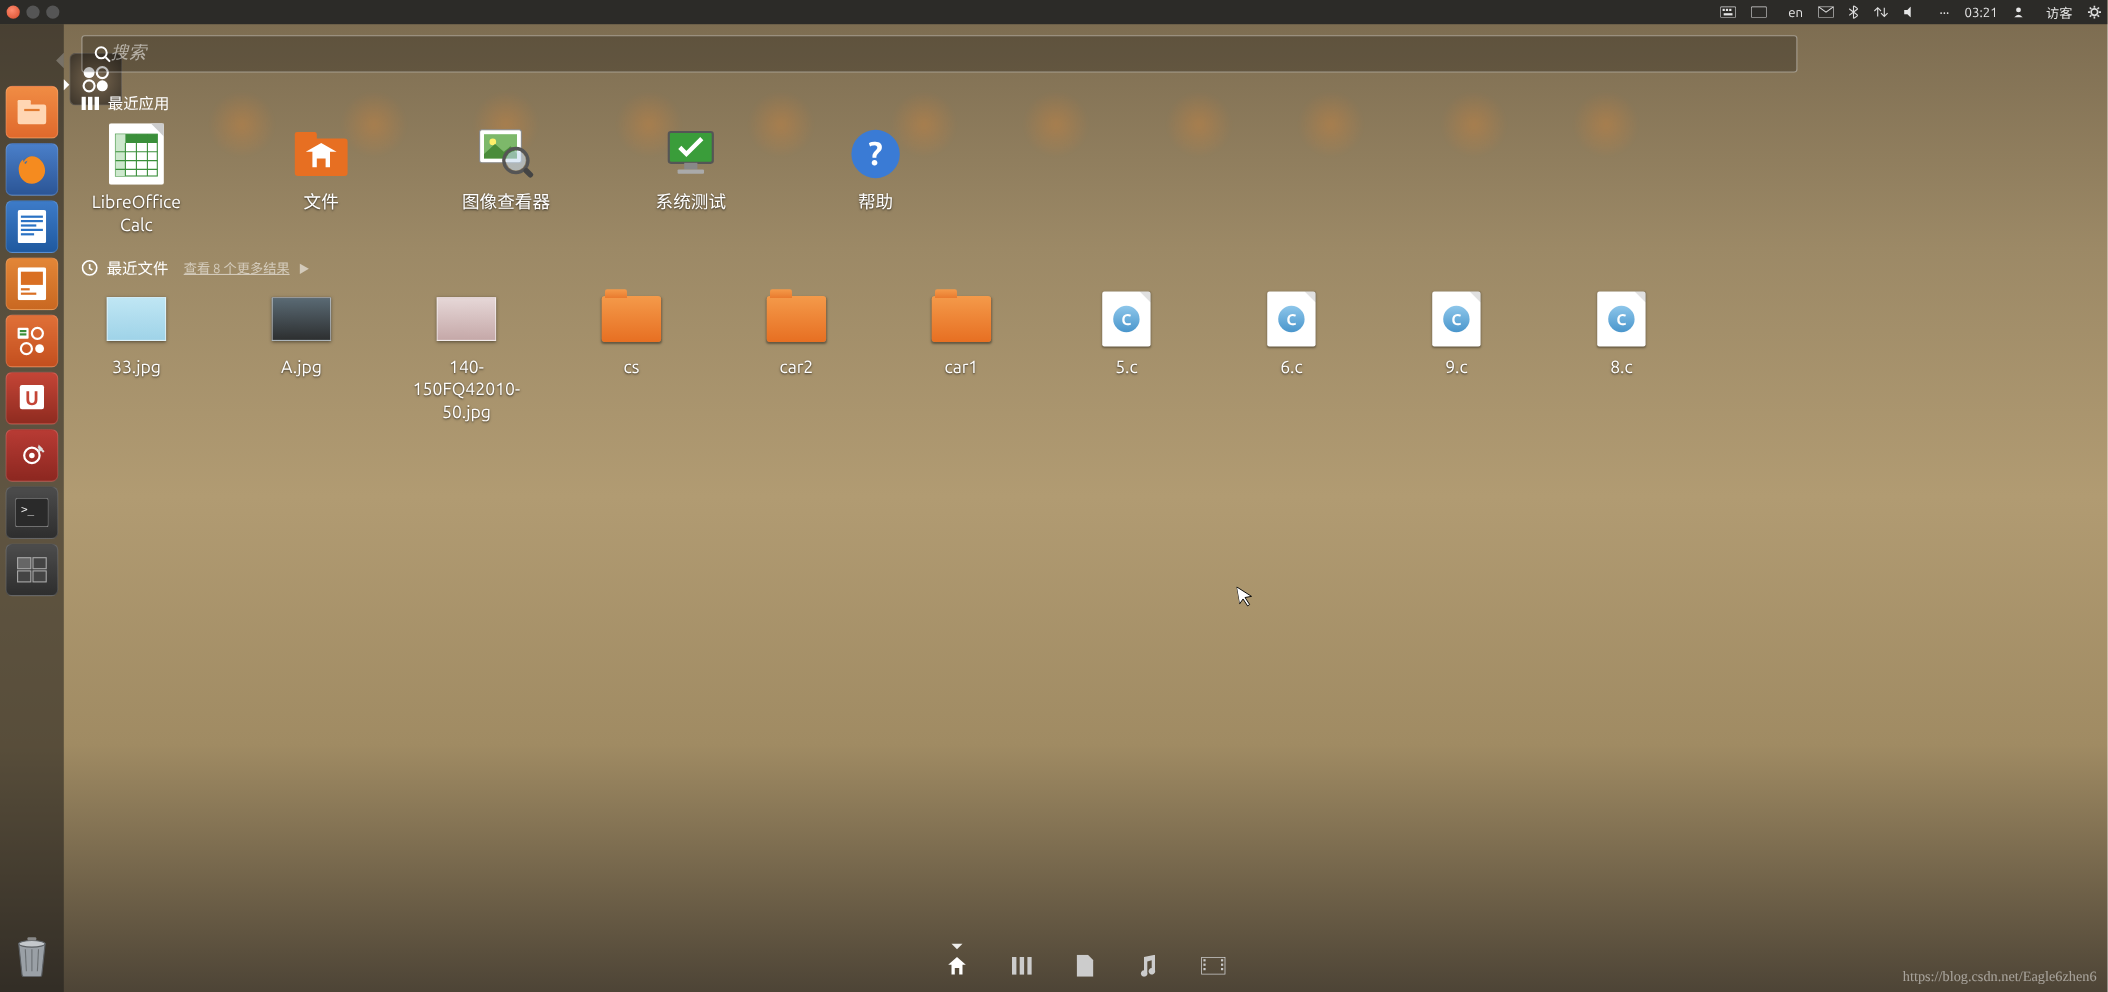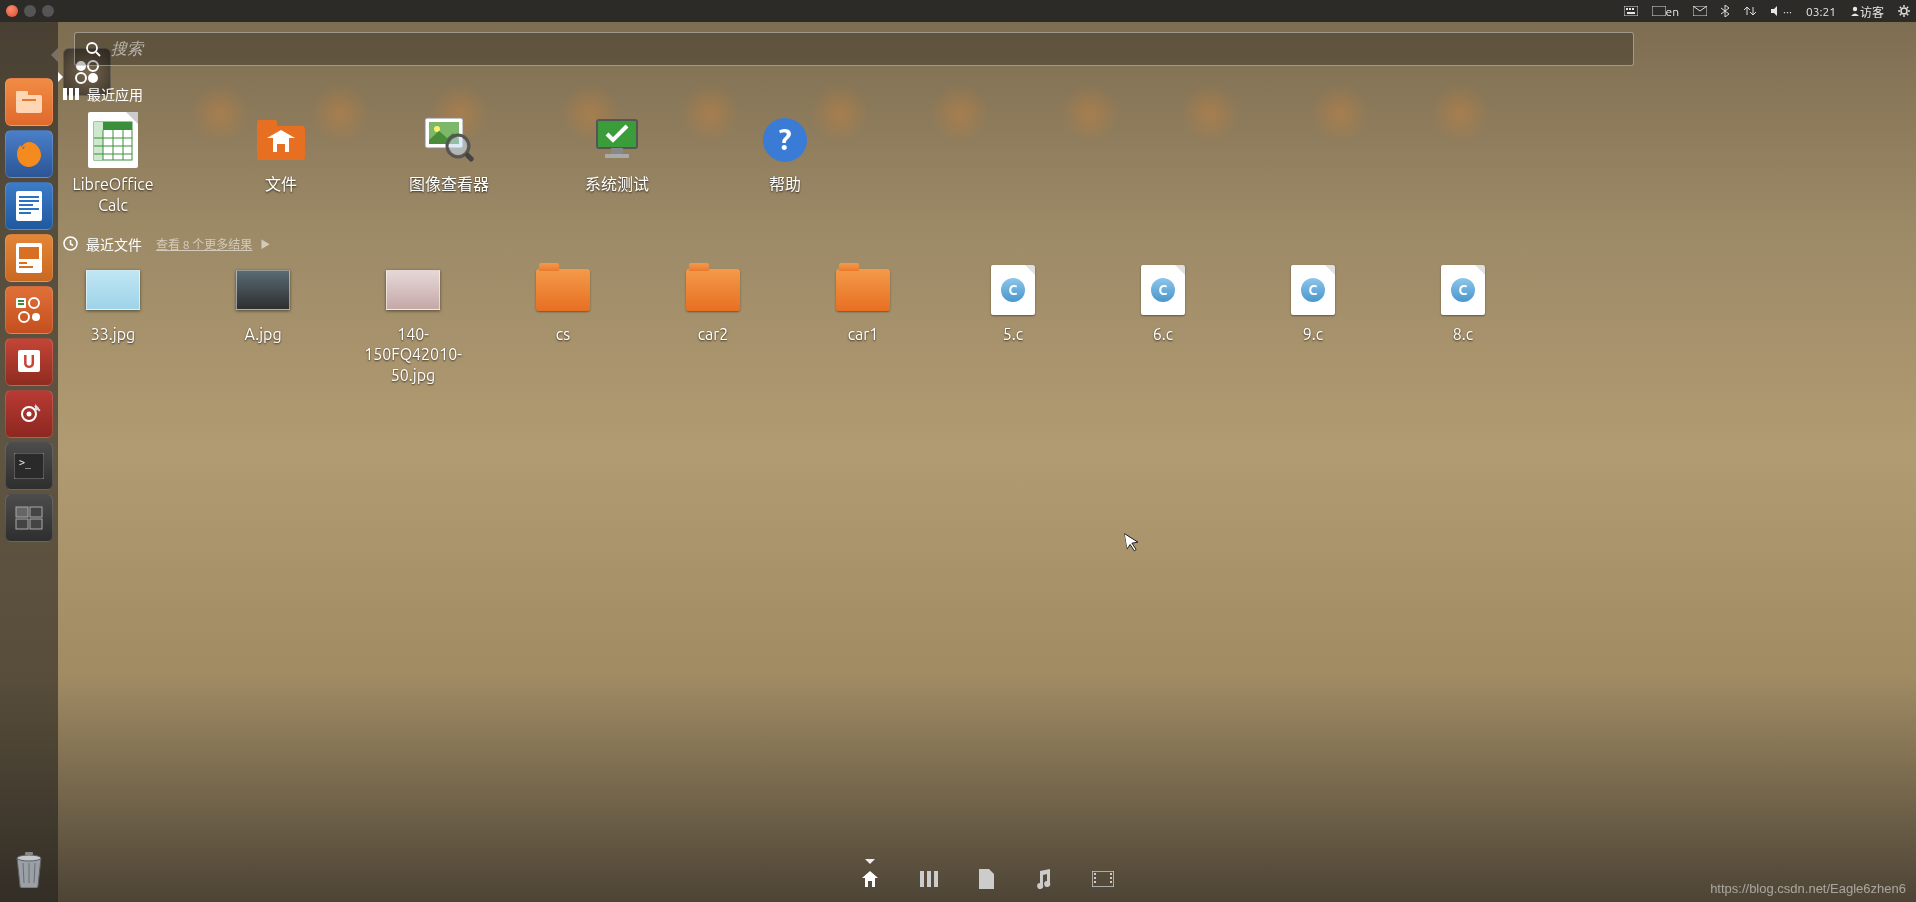--- a/index.html
+++ b/index.html
@@ -36,21 +36,21 @@
   position: absolute; left: 0; top: 0; right: 0; height: 22px;
   background: #2c2b28;
   display: flex; align-items: center; color: #ddd; font-size: 12px;
   padding: 0 6px;
 }
 .window-controls { display: flex; gap: 6px; margin-right: 10px; }
 .win-btn { width: 12px; height: 12px; border-radius: 50%; }
 .win-close { background: radial-gradient(circle at 40% 35%, #ff8b6f, #d84b2a); }
 .win-min, .win-max { background: #555; }
 .menu-spacer { flex: 1; }
-.indicator { display: inline-flex; align-items: center; gap: 0; margin-left: 14px; color: #e6e6e6; }
+.indicator { display: inline-flex; align-items: center; gap: 20px; margin-left: 14px; color: #e6e6e6; }
 .indicator svg { fill: #e6e6e6; }
 
 
 .launcher {
   position: absolute; left: 0; top: 22px; width: 58px; bottom: 0;
   background: rgba(30,28,25,.55);
   display: flex; flex-direction: column; align-items: center;
   padding-top: 4px; gap: 4px;
 }
 .launcher .tile {
@@ -81,31 +81,31 @@
 }
 .dash-arrow {
   position: absolute; left: -7px; top: 26px; width: 0; height: 0;
   border-top: 7px solid transparent; border-bottom: 7px solid transparent;
   border-right: 7px solid rgba(255,255,255,.25);
 }
 .search-bar {
   margin: 10px 16px 0 16px;
   height: 34px; border: 1px solid rgba(255,255,255,.4);
   border-radius: 3px; display: flex; align-items: center;
-  padding: 0 10px; gap: 10px;
+  padding: 0 10px; 
   background: rgba(0,0,0,.25);
   max-width: 1560px;
 }
 .search-bar input {
   flex: 1; background: transparent; border: none; outline: none;
   color: #fff; font-size: 16px;
 }
 .search-bar input::placeholder { color: rgba(255,255,255,.55); font-style: italic; }
 
-.section { padding: 18px 16px 0 5px; }
+.section { padding: 18px 16px 0 16px; }
 .section-header { display: flex; align-items: center; gap: 8px; font-size: 14px; margin-bottom: 12px;}
 .section-header .hint { color: rgba(255,255,255,.55); font-size: 12px; margin-left: 6px; text-decoration: underline; }
 .section-header .chev { color: rgba(255,255,255,.55); font-size: 10px; }
 .grid { display: flex; gap: 68px; flex-wrap: wrap; }
 .item { width: 100px; display: flex; flex-direction: column; align-items: center; gap: 10px; cursor: pointer;}
 .item .icon { width: 54px; height: 48px; display: flex; align-items: center; justify-content: center; }
 .item .label { text-align: center; font-size: 16px; line-height: 1.3; text-shadow: 0 1px 2px rgba(0,0,0,.7);}
 .grid.files { gap: 50px; }
 .grid.files .item { width: 100px; }
 .thumb { width: 64px; height: 40px; background: #888; border: 1px solid rgba(255,255,255,.5); box-shadow: 0 1px 3px rgba(0,0,0,.5);}
@@ -141,21 +141,21 @@
 
 .lenses {
   position: absolute; left: 0; right: 0; bottom: 0; height: 44px;
   display: flex; gap: 40px; align-items: center; justify-content: center;
 }
 .lens { color: rgba(255,255,255,.8); cursor: pointer; position: relative; }
 .lens.active::after {
   content:""; position:absolute; left:50%; top:-10px; transform:translateX(-50%);
   width:0;height:0;border-left:5px solid transparent;border-right:5px solid transparent;border-top:5px solid rgba(255,255,255,.9);
 }
-.watermark { position:absolute; right:10px; bottom:6px; color:rgba(255,255,255,.5); font-size:13px; font-family: Liberation Sans, sans-serif;}
+.watermark { position:absolute; right:10px; bottom:6px; color:rgba(255,255,255,.5); font-size:13px; font-family: Liberation Serif, serif;}
 .cursor { position:absolute; left:1126px; top:532px; color:#fff; font-size:16px; transform: rotate(-10deg);}
 </style>
 </head>
 <body>
 
 <div class="blur-bg"></div>
 
 <div class="menubar">
   <div class="window-controls">
     <div class="win-btn win-close"></div>

